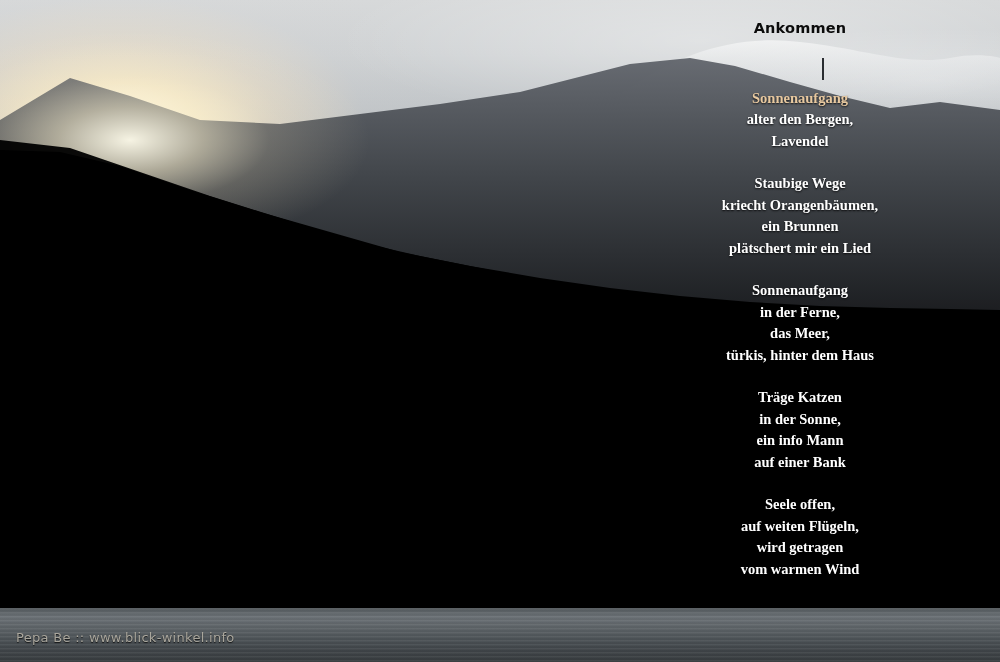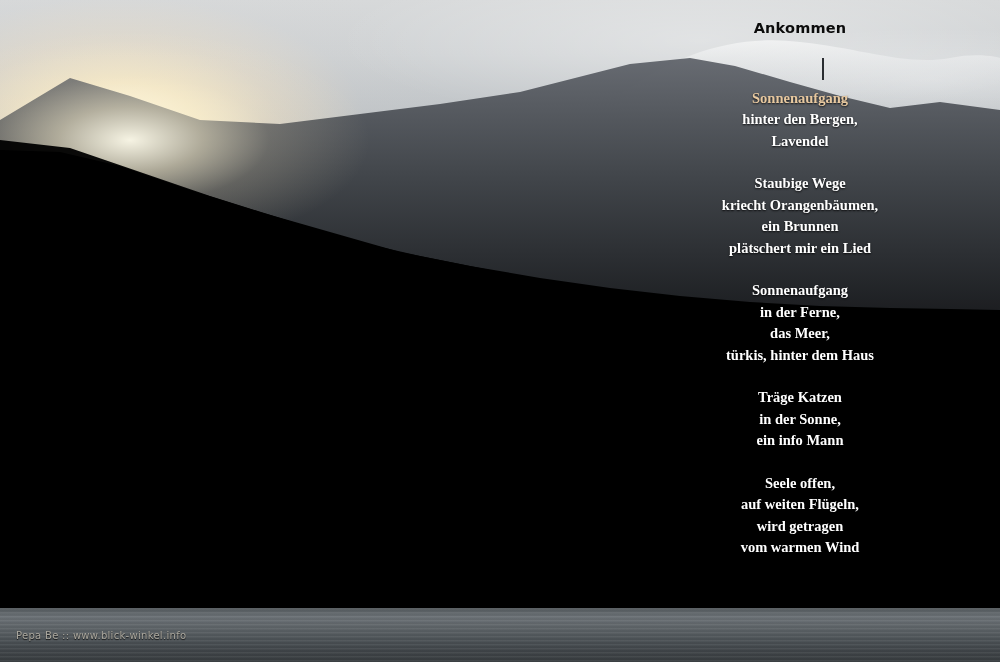--- a/index.html
+++ b/index.html
@@ -132,21 +132,21 @@
   .line.highlight {
     color: #e8c9a0;
   }
 
   
   .credit {
     position: absolute;
     left: 16px;
     top: 630px;
     font-family: "DejaVu Sans", sans-serif;
-    font-size: 10px;
+    font-size: 13px;
     color: #b9b4a8;
     letter-spacing: 0.3px;
     text-shadow: 0 1px 1px rgba(0,0,0,0.9);
     opacity: 0.85;
   }
 </style>
 </head>
 <body>
 
 <div id="stage">
@@ -188,21 +188,21 @@
     <path d="M0,140 L70,148 L140,172 L210,196 L280,218 L350,240 L420,256 L480,268
              L520,276 L560,282 L560,320 L0,320 Z" fill="#000000" opacity="0.95"></path>
   </svg>
 
   <div class="poem">
     <div class="poem-title">Ankommen</div>
     <div>
 
       <div class="stanza">
         <div class="line highlight">Sonnenaufgang</div>
-        <div class="line">hinter den Bergen,</div>
+        <div class="line">alter den Bergen,</div>
         <div class="line">Lavendel</div>
       </div>
 
       <div class="stanza">
         <div class="line">Staubige Wege</div>
         <div class="line">kriecht Orangenbäumen,</div>
         <div class="line">ein Brunnen</div>
         <div class="line">plätschert mir ein Lied</div>
       </div>
 
@@ -210,20 +210,21 @@
         <div class="line">Sonnenaufgang</div>
         <div class="line">in der Ferne,</div>
         <div class="line">das Meer,</div>
         <div class="line">türkis, hinter dem Haus</div>
       </div>
 
       <div class="stanza">
         <div class="line">Träge Katzen</div>
         <div class="line">in der Sonne,</div>
         <div class="line">ein info Mann</div>
+        <div class="line">auf einer Bank</div>
       </div>
 
       <div class="stanza">
         <div class="line">Seele offen,</div>
         <div class="line">auf weiten Flügeln,</div>
         <div class="line">wird getragen</div>
         <div class="line">vom warmen Wind</div>
       </div>
 
     </div>

